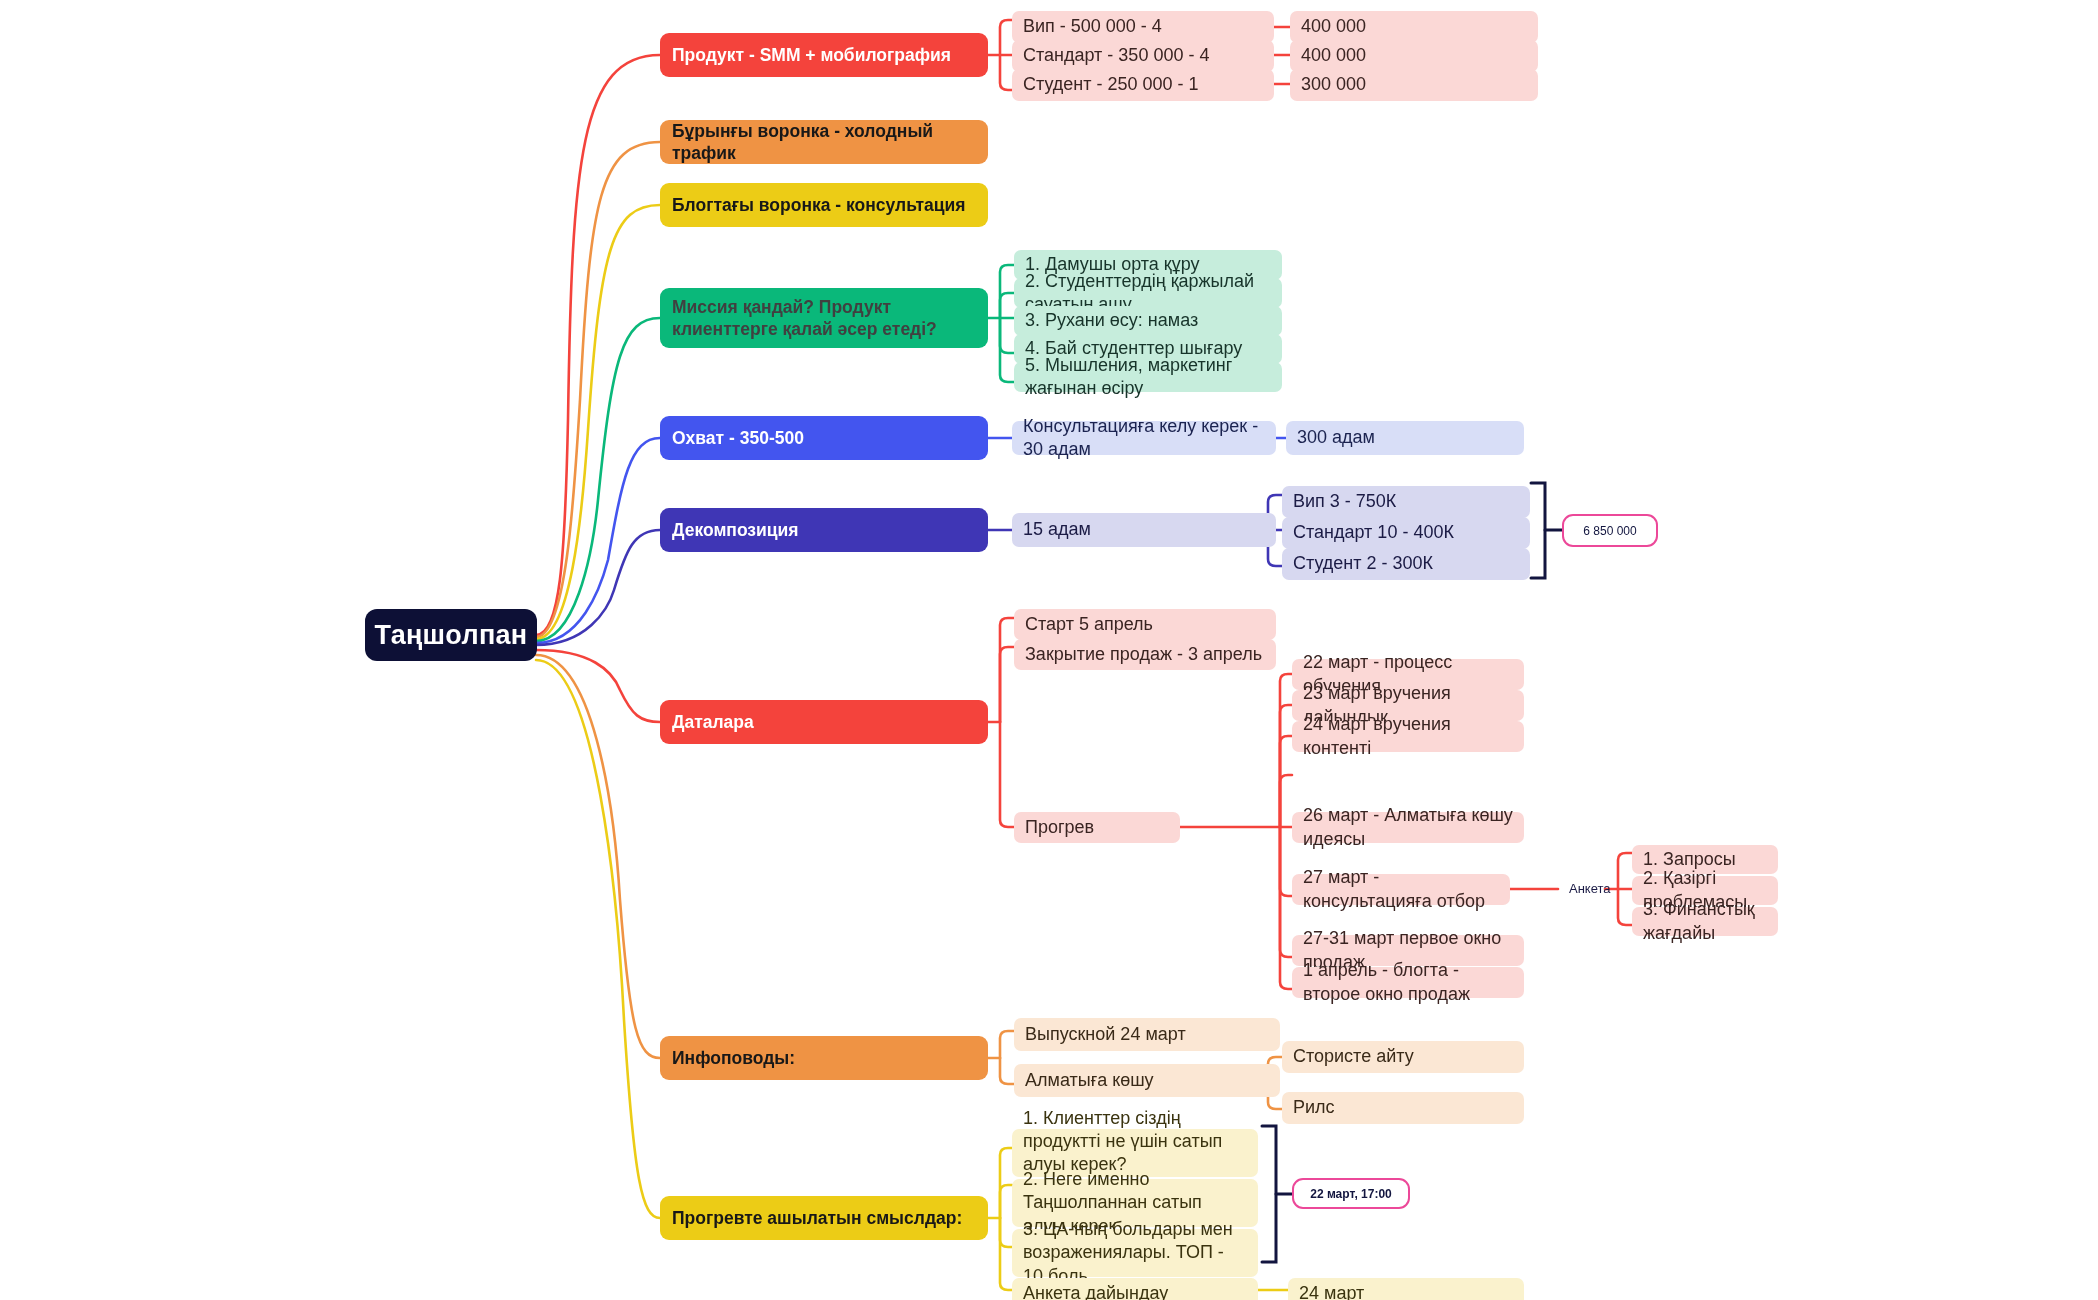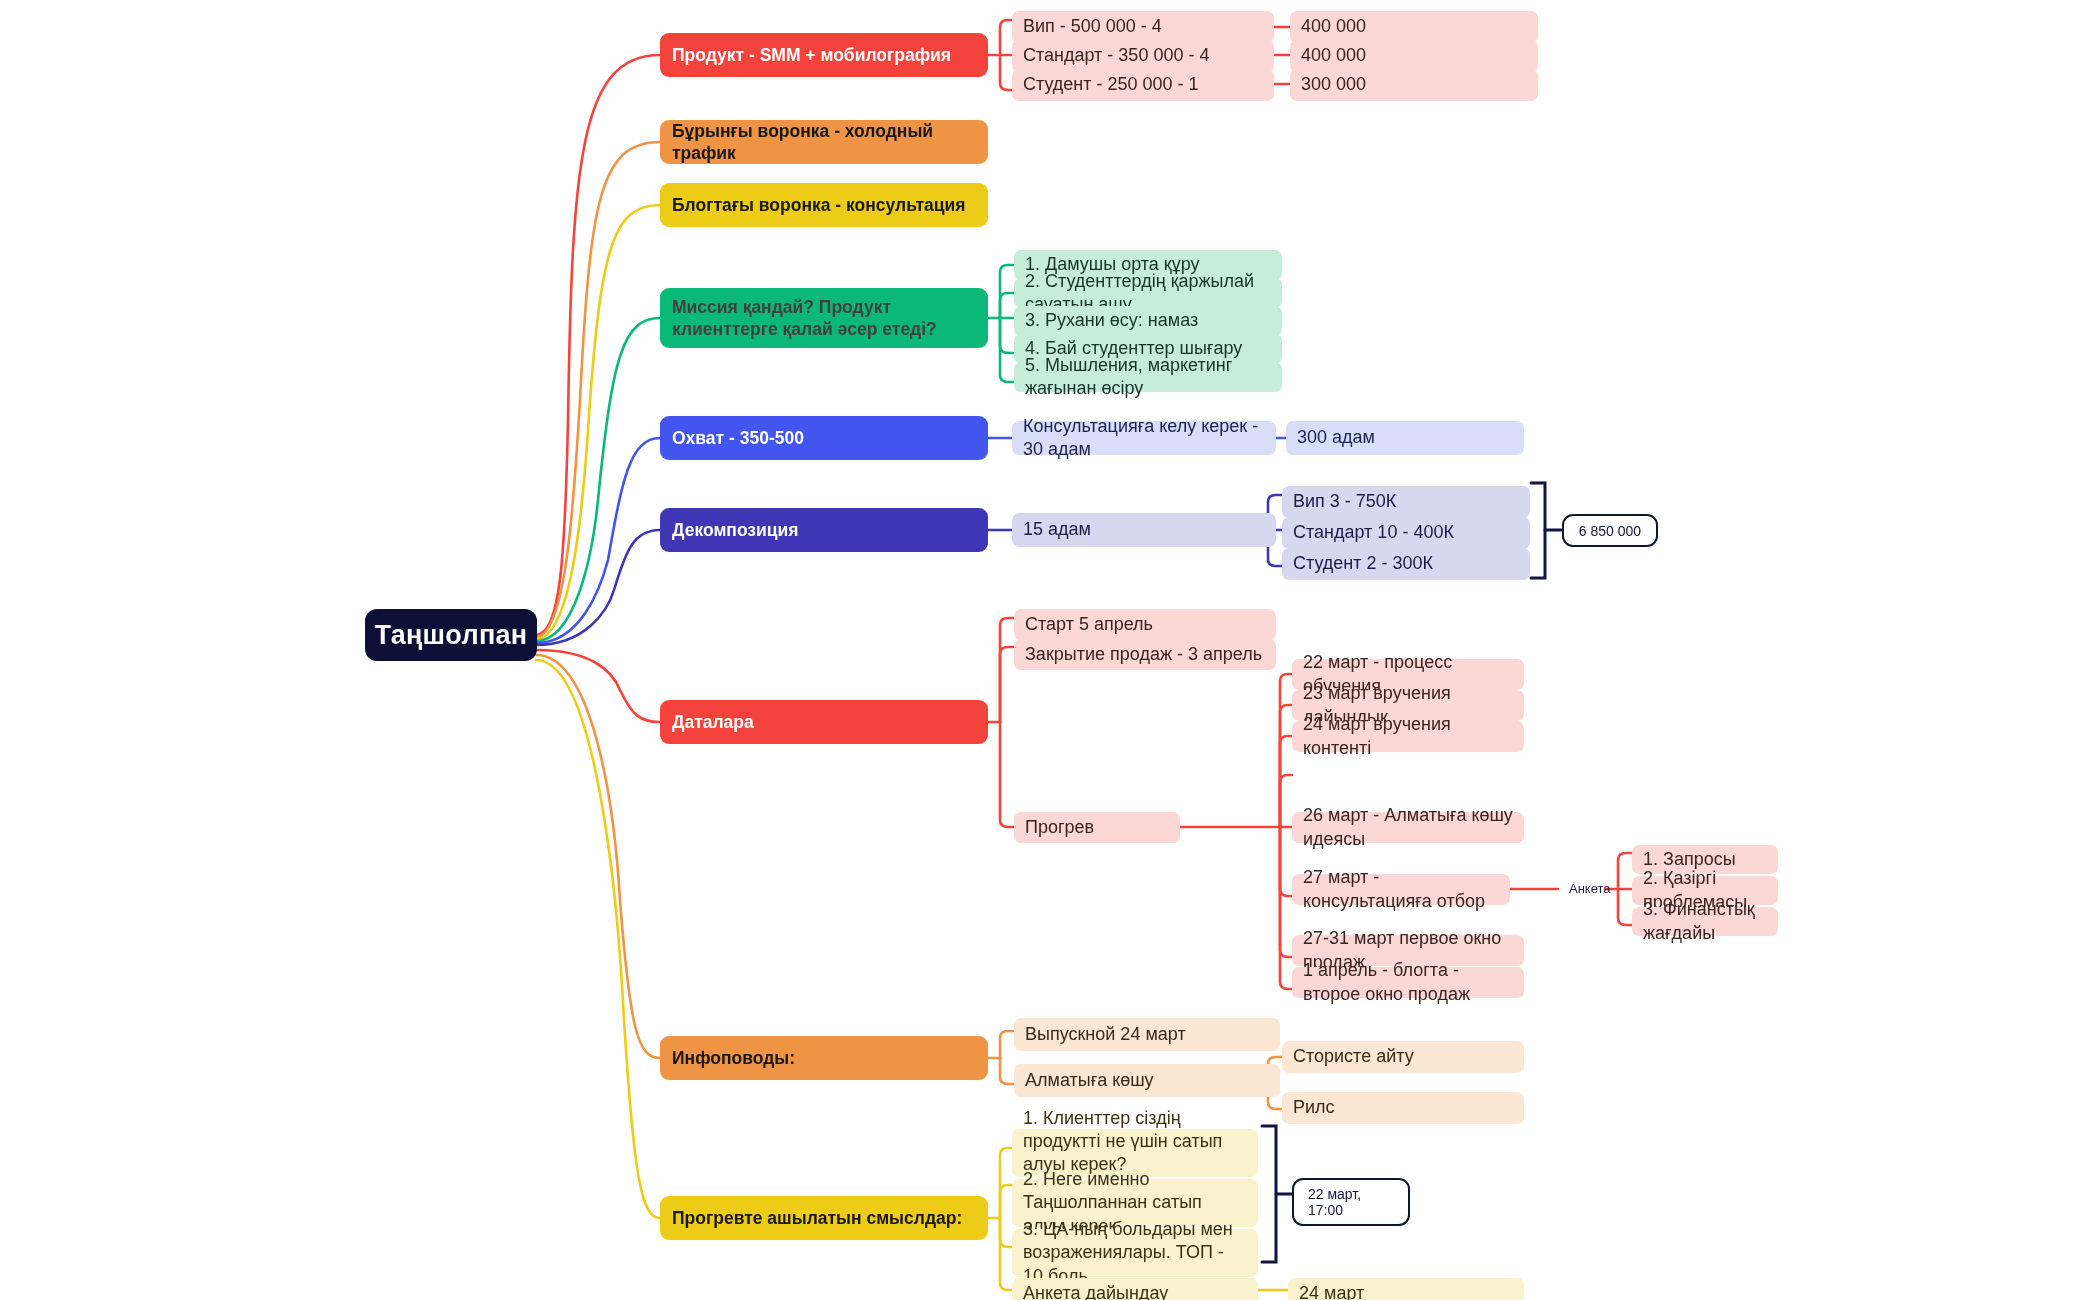--- a/index.html
+++ b/index.html
@@ -29,22 +29,22 @@
   .leaf.red{background:#fbd8d6;color:#3a2422;}
   .leaf.green{background:#c6eddc;color:#17342a;}
   .leaf.blue{background:#d8def7;color:#1b2350;}
   .leaf.indigo{background:#d7d8f0;color:#1b1b45;}
   .leaf.orange{background:#fbe7d4;color:#3a2a18;}
   .leaf.yellow{background:#faf2cd;color:#3a330f;}
   .leaf.plain{background:transparent;color:#1b1b45;font-size:13px;}
 
   
   .pill{position:absolute;box-sizing:border-box;display:flex;align-items:center;
-        justify-content:center;border:2px solid #0f172a;border-radius:11px;
-        background:#ffffff;color:#12153f;font-size:14px;padding:5px 14px;}
+        justify-content:center;border:2px solid #ec4899;border-radius:11px;
+        background:#ffffff;color:#12153f;font-size:12px;padding:5px 14px;}
   .multiline{align-items:center;}
 </style>
 </head>
 <body>
 
 <div id="canvas">
 
   <svg class="links" viewBox="0 0 2098 1300">
     <g fill="none" stroke-width="2.6" stroke-linecap="round">
 
@@ -282,17 +282,17 @@
   </div>
   <div class="node leaf yellow multiline" style="left:1012px;top:1229px;width:246px;height:48px;">
     <span>3. ЦА-ның больдары мен возражениялары. ТОП - 10 боль</span>
   </div>
   <div class="node leaf yellow" style="left:1012px;top:1278px;width:246px;height:32px;">
     <span>Анкета дайындау</span>
   </div>
   <div class="node leaf yellow" style="left:1288px;top:1278px;width:236px;height:32px;">
     <span>24 март</span>
   </div>
-  <div class="pill" style="left:1292px;top:1178px;width:118px;height:48px;">
+  <div class="pill" style="left:1292px;top:1178px;width:118px;height:31px;font-weight:bold;">
     <span>22 март, 17:00</span>
   </div>
 
 </div>
 
 </body></html>

